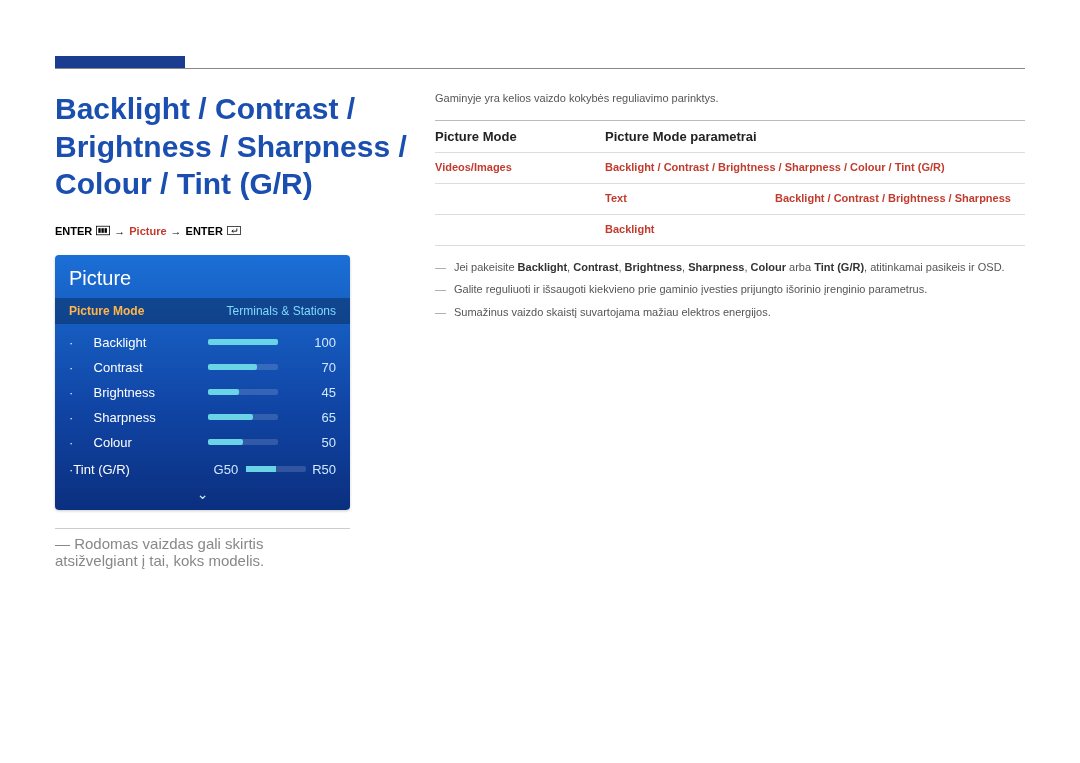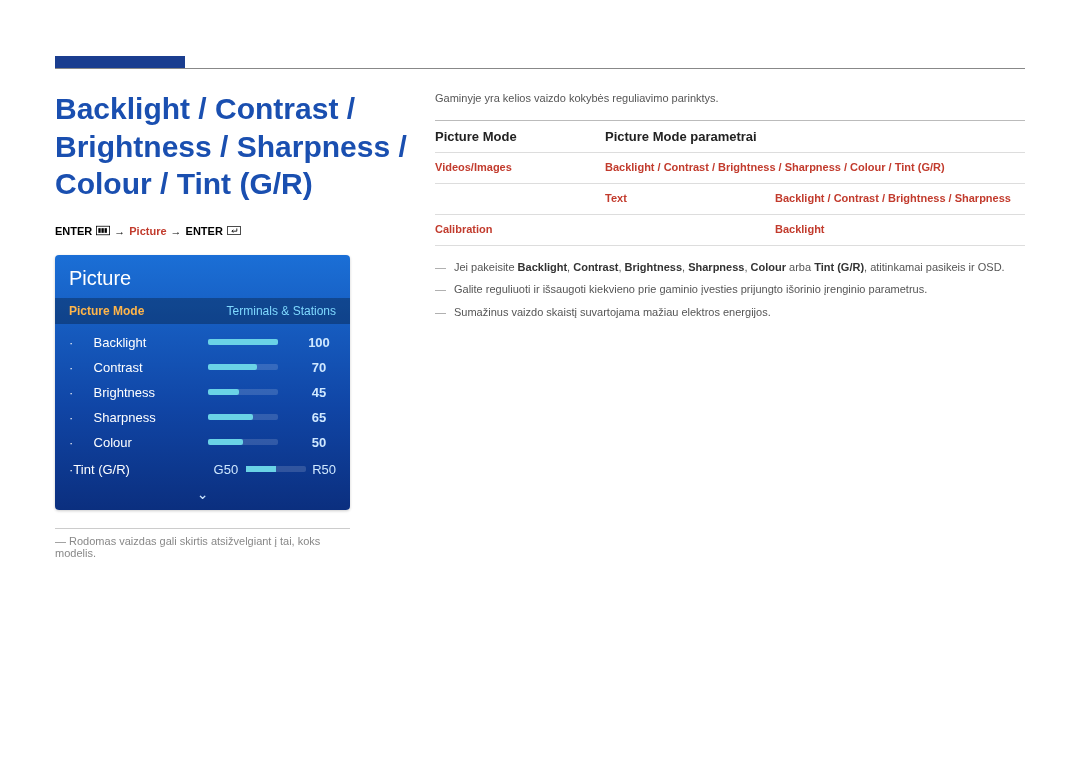--- a/index.html
+++ b/index.html
@@ -15,30 +15,30 @@
   .tv-title { font-size: 20px; font-weight: 400; padding: 2px 14px 8px 14px; }
   .tv-header { display: flex; justify-content: space-between; align-items: center; background: rgba(0,0,0,.28); padding: 6px 14px; font-size: 12px; }
   .tv-header .pm { color: #ffb54a; font-weight: 600; }
   .tv-header .sel { color: #7fd9ff; margin-left: 16px; }
   .tv-list { padding: 6px 14px 2px 14px; }
   .tv-row { display: flex; align-items: center; justify-content: space-between; padding: 5px 0; font-size: 13px; }
   .tv-row .dot { margin-right: 6px; opacity: .9; }
   .tv-row .label { flex: 0 0 90px; }
   .slider { flex: 1 1 auto; height: 6px; background: rgba(255,255,255,.15); border-radius: 2px; margin: 0 10px; position: relative; max-width: 70px; }
   .slider .fill { position: absolute; left: 0; top: 0; bottom: 0; background: #6ad3e6; border-radius: 2px; }
-  .tv-row .val { width: 34px; text-align: center; color: #cfe8ff; font-weight: bold; }
+  .tv-row .val { width: 34px; text-align: right; color: #cfe8ff; }
   .tint-row { display: flex; align-items: center; padding: 5px 14px; font-size: 13px; }
   .tint-row .label { flex: 0 0 90px; }
   .tint-row .g { margin-left: auto; margin-right: 2px; color: #cfe8ff; }
   .tint-slider { width: 60px; height: 6px; background: rgba(255,255,255,.15); border-radius: 2px; position: relative; margin: 0 6px; }
   .tint-slider .fill { position: absolute; left: 0; top: 0; bottom: 0; width: 50%; background: #6ad3e6; }
   .tint-row .r { color: #cfe8ff; }
   .tv-down { text-align: center; padding: 4px 0 2px 0; color: #cfe8ff; font-size: 14px; }
   .footnote-rule { width: 295px; border-top: 1px solid #ccc; margin-top: 18px; }
-  .footnote { font-size: 11px; color: #888; margin-top: 6px; max-width: 295px; }
+  .footnote { font-size: 15px; color: #888; margin-top: 6px; max-width: 295px; }
   .right-col { position: absolute; left: 435px; top: 92px; right: 55px; }
   .intro { font-size: 11px; color: #555; margin-bottom: 16px; }
   .table { width: 100%; border-top: 1px solid #bbb; font-size: 11px; }
   .thead { display: flex; font-weight: 700; color: #222; font-size: 13px; }
   .thead > div { padding: 8px 6px 8px 0; }
   .col1 { flex: 0 0 170px; }
   .col2 { flex: 0 0 170px; }
   .col3 { flex: 1 1 auto; }
   .trow { display: flex; border-top: 1px solid #ddd; }
   .trow > div { padding: 7px 6px 7px 0; line-height: 1.45; }
@@ -158,21 +158,20 @@
     <div class="trow">
       <div class="col2"><span class="red">Videos/Images</span></div>
       <div class="col3"><span class="red">Backlight / Contrast / Brightness / Sharpness / Colour / Tint (G/R)</span></div>
     </div>
     <div class="trow">
       <div class="col1"><span></span></div>
       <div class="col2"><span class="red">Text</span></div>
       <div class="col3"><span class="red">Backlight / Contrast / Brightness / Sharpness</span></div>
     </div>
     <div class="trow" style="border-bottom:1px solid #ddd;">
-      <div class="col1"><span class="red">Calibration</span></div>
       <div class="col2"><span></span></div>
       <div class="col3"><span class="red">Backlight</span></div>
     </div>
   </div>
 
   <div class="notes">
     <div class="note-item">
       <span class="dash">―</span>
       <span>
         <span>Jei pakeisite </span><b>Backlight</b><span>, </span><b>Contrast</b><span>, </span><b>Brightness</b><span>, </span><b>Sharpness</b><span>, </span><b>Colour</b><span> arba </span><b>Tint (G/R)</b><span>, atitinkamai pasikeis ir OSD.</span>

